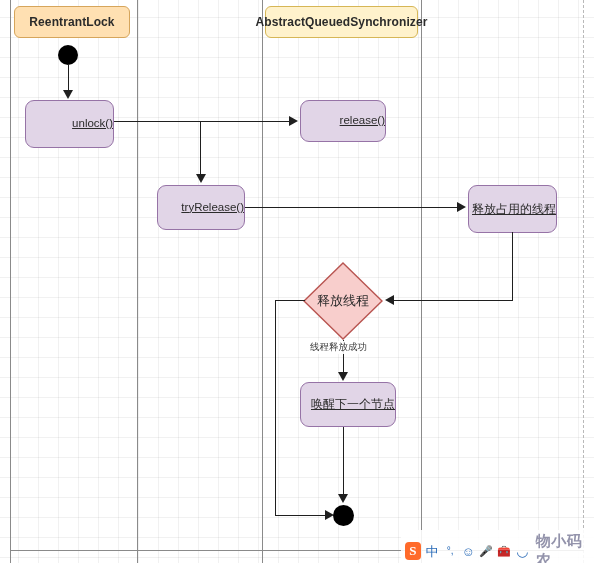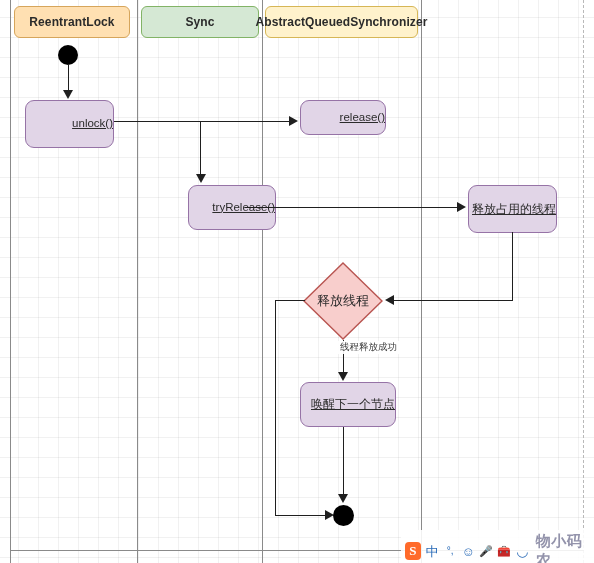--- a/index.html
+++ b/index.html
@@ -133,21 +133,20 @@
     border-right: 9px solid #1f1f1f;
   }
 
   .edge-label {
     position: absolute;
     font-size: 9.5px;
     color: #3a3a3a;
     background: rgba(255,255,255,0.92);
     padding: 0 2px;
     white-space: nowrap;
-    margin-left: 30px;
   }
 
   
   .ime-bar {
     position: absolute;
     display: flex;
     align-items: center;
     gap: 5px;
     padding: 2px 4px;
     background: rgba(255,255,255,0.88);
@@ -191,47 +190,44 @@
   <div class="lane-line" style="left:10px;  height:563px;"></div>
   <div class="lane-line" style="left:137px; height:563px;"></div>
   <div class="lane-line" style="left:262px; height:563px;"></div>
   <div class="lane-line" style="left:421px; height:563px;"></div>
   <div class="lane-line dashed" style="left:583px; height:563px;"></div>
   <div class="edge-h" style="left:10px; top:550px; width:574px; border-top:1px solid #8a8a8a;"></div>
 
   <div class="lane-head" style="left:14px; width:116px; background:#ffe0b2; border:1.5px solid #d6a55b;">
     <span>ReentrantLock</span>
   </div>
-  <div class="lane-head" style="left:141px; width:118px; background:#d5e8d4; border:1.5px solid #82b366;">
-    <span>Sync</span>
-  </div>
   <div class="lane-head" style="left:265px; width:153px; background:#fff2cc; border:1.5px solid #d6b656;">
     <span>AbstractQueuedSynchronizer</span>
   </div>
 
   <div class="marker" style="left:58px; top:45px; width:20px; height:20px;"></div>
 
   <div class="edge-v" style="left:68px; top:64px; height:28px;"></div>
   <div class="arrow down" style="left:63px; top:90px;"></div>
 
   <div class="node" style="left:25px; top:100px; width:89px; height:48px;">
     <span>unlock()</span>
   </div>
 
   <div class="edge-h" style="left:114px; top:121px; width:178px;"></div>
   <div class="arrow right" style="left:289px; top:116px;"></div>
 
-  <div class="node" style="left:300px; top:100px; width:86px; height:35px;">
+  <div class="node" style="left:300px; top:100px; width:86px; height:42px;">
     <span>release()</span>
   </div>
 
   <div class="edge-v" style="left:200px; top:121px; width:0; height:54px;"></div>
   <div class="arrow down" style="left:196px; top:174px;"></div>
 
-  <div class="node" style="left:157px; top:185px; width:88px; height:45px;margin-left:31px;">
+  <div class="node" style="left:157px; top:185px; width:88px; height:45px;">
     <span>tryRelease()</span>
   </div>
 
   <div class="edge-h" style="left:245px; top:207px; width:215px;"></div>
   <div class="arrow right" style="left:457px; top:202px;"></div>
 
   <div class="node cjk" style="left:468px; top:185px; width:89px; height:48px;">
     <span>释放占用的线程</span>
   </div>
 

